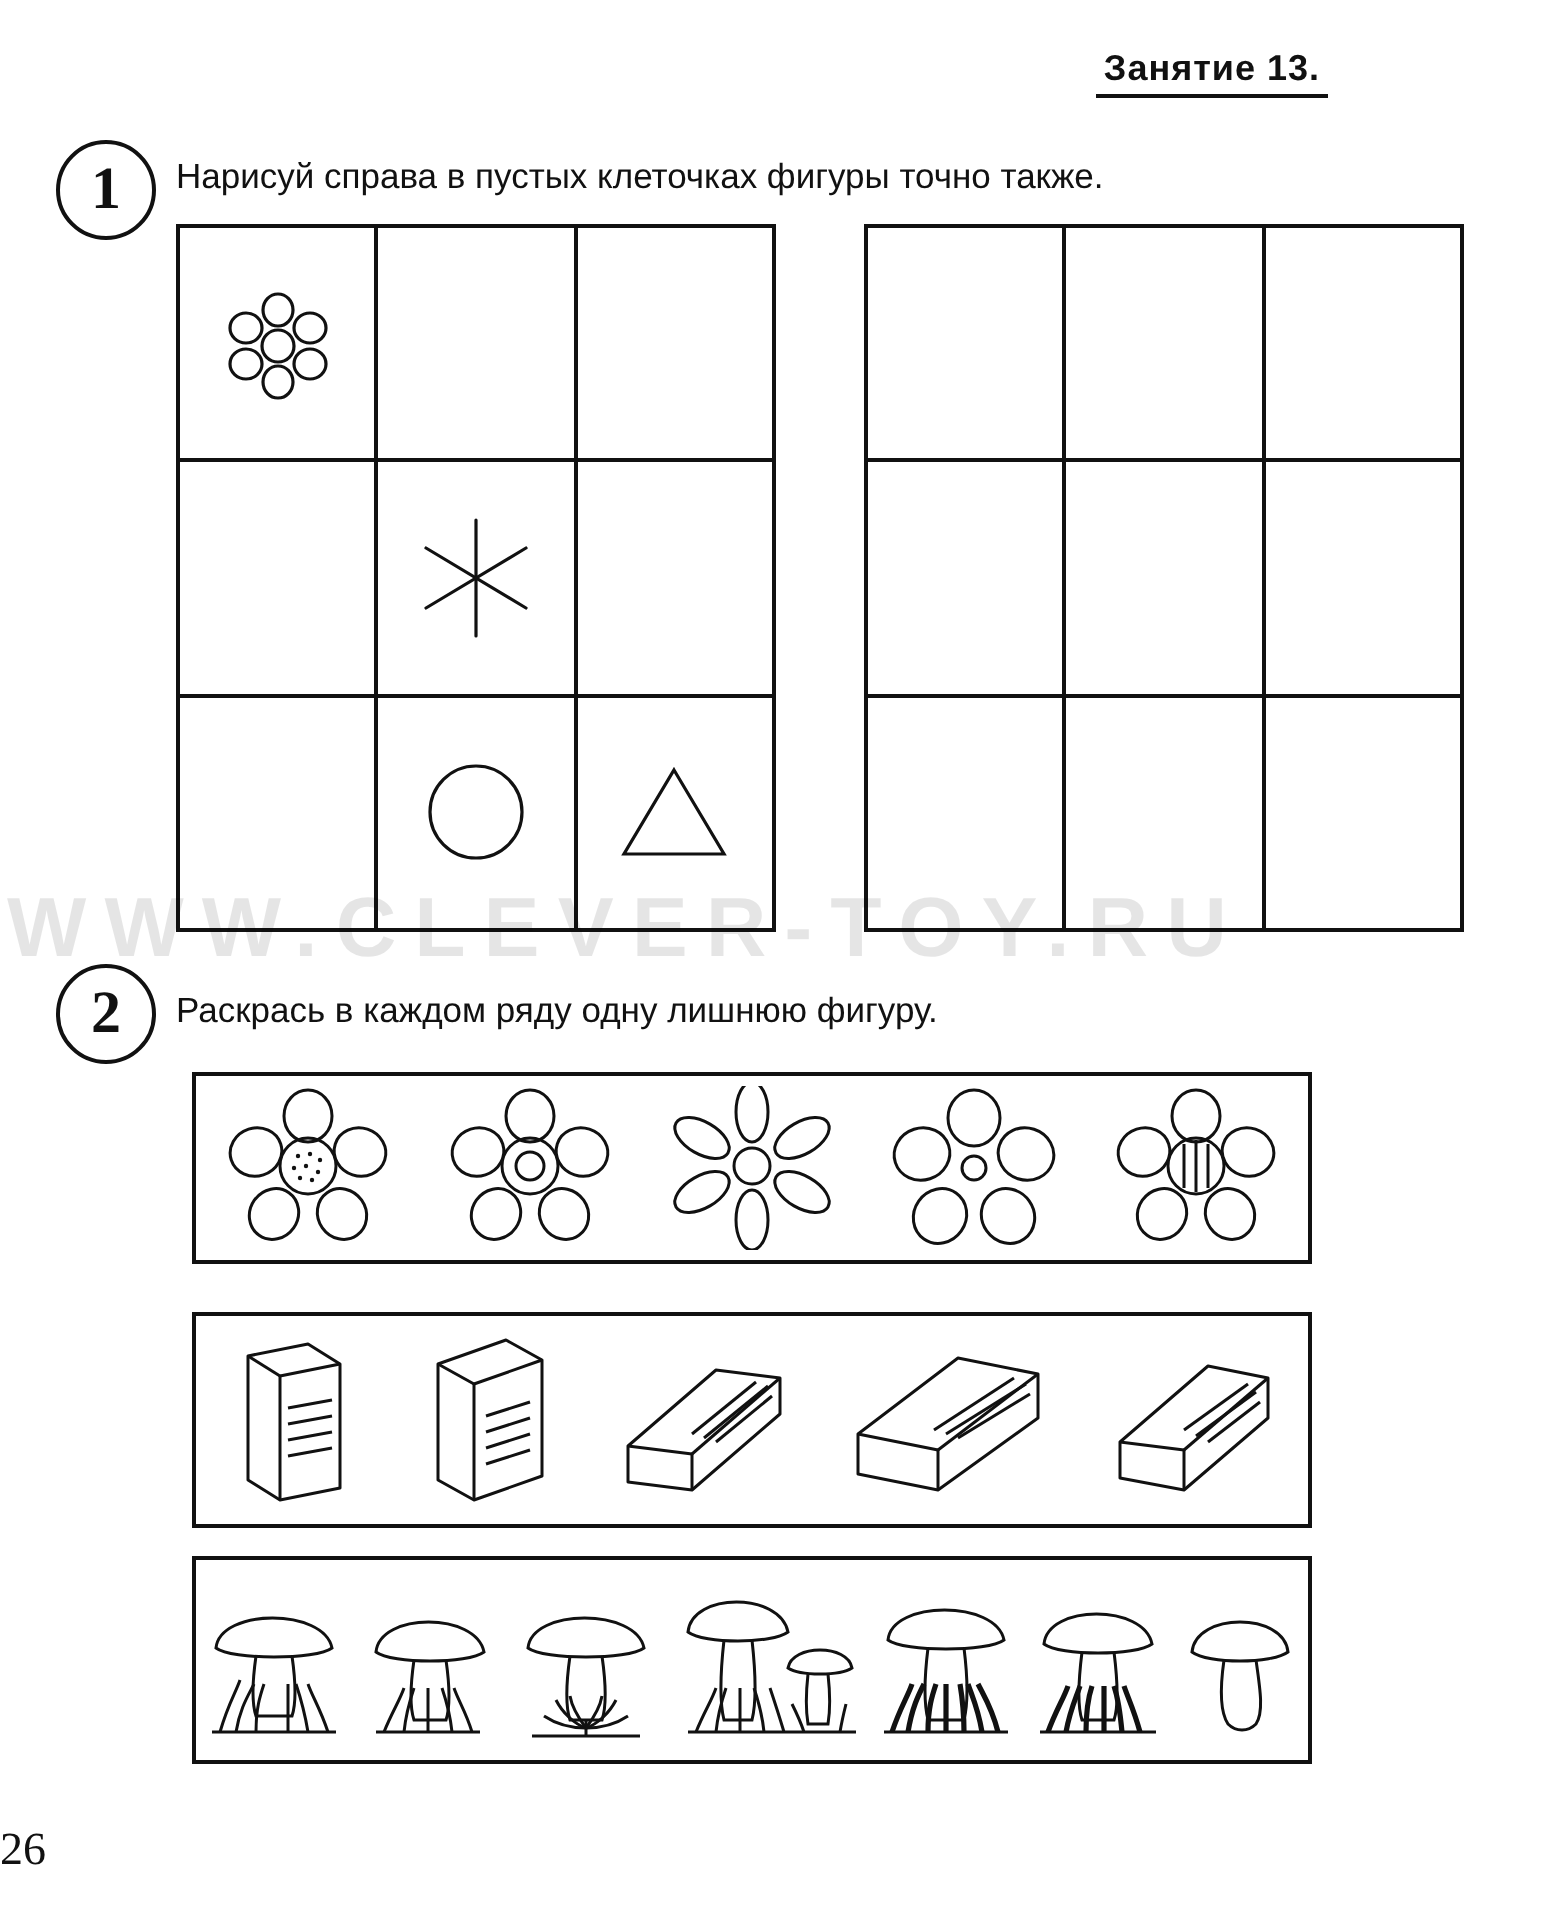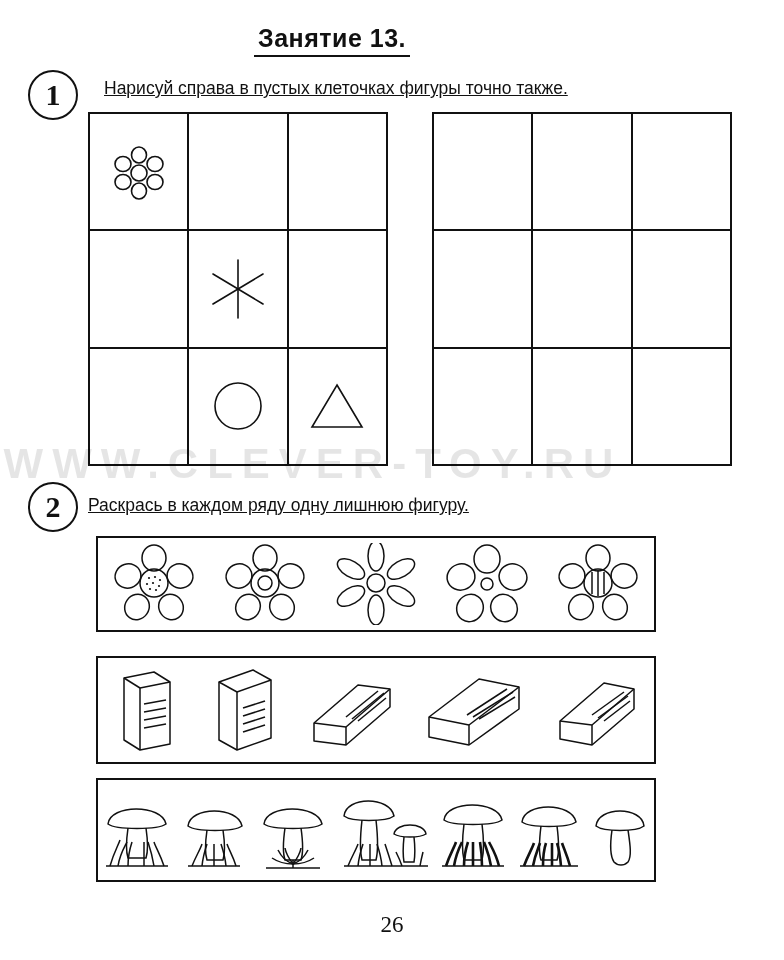--- a/index.html
+++ b/index.html
@@ -15,22 +15,22 @@
     color: #111;
     overflow: hidden;
   }
 
   
   .page-title {
     position: absolute;
     top: 24px;
     left: 0;
     width: 664px;
-    text-align: center;
-    font-size: 25px;
+    text-align: right;
+    font-size: 18px;
     font-weight: bold;
     letter-spacing: 0.5px;
   }
   .page-title .underline {
     display: inline-block;
     border-bottom: 2px solid #111;
     padding: 0 4px 2px 4px;
   }
 
   
@@ -49,22 +49,22 @@
   }
   #task1-num { left: 28px; top: 70px; }
   #task2-num { left: 28px; top: 482px; }
 
   .task-text {
     position: absolute;
     font-size: 17.5px;
     color: #111;
     white-space: nowrap;
   }
-  #task1-text { left: 104px; top: 78px; text-decoration: underline; }
-  #task2-text { left: 88px; top: 495px; text-decoration: underline; }
+  #task1-text { left: 88px; top: 78px; }
+  #task2-text { left: 88px; top: 495px; }
 
   
   .grid {
     position: absolute;
     display: grid;
     grid-template-columns: repeat(3, 1fr);
     grid-template-rows: repeat(3, 1fr);
     border-left: 2px solid #111;
     border-top: 2px solid #111;
     box-sizing: border-box;
@@ -107,21 +107,20 @@
     pointer-events: none;
     font-family: "Liberation Sans", sans-serif;
   }
 
   
   .page-number {
     position: absolute;
     left: 0;
     top: 912px;
     width: 784px;
-    text-align: center;
     font-size: 23px;
     font-family: "Liberation Serif", serif;
   }
 
   svg { display: block; }
 </style>
 </head>
 <body>
 
 <div class="page-title">

